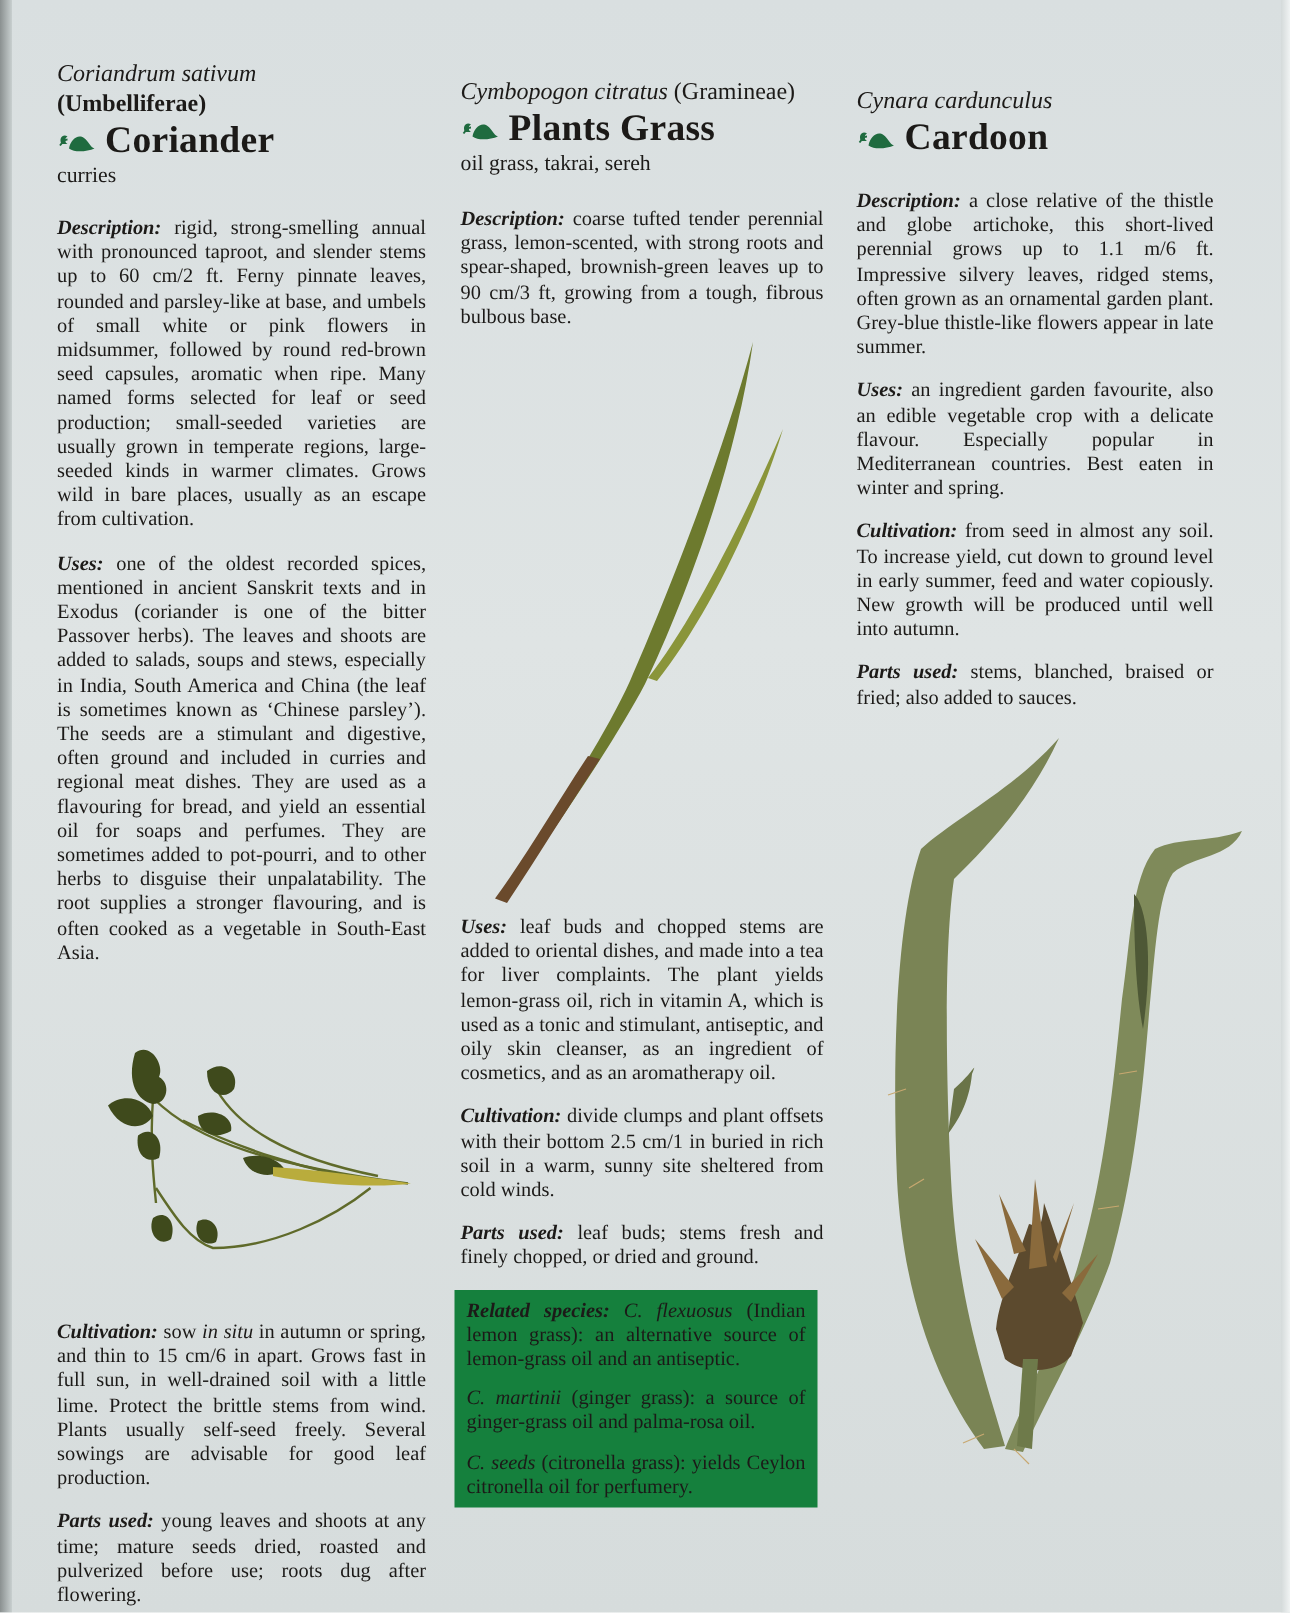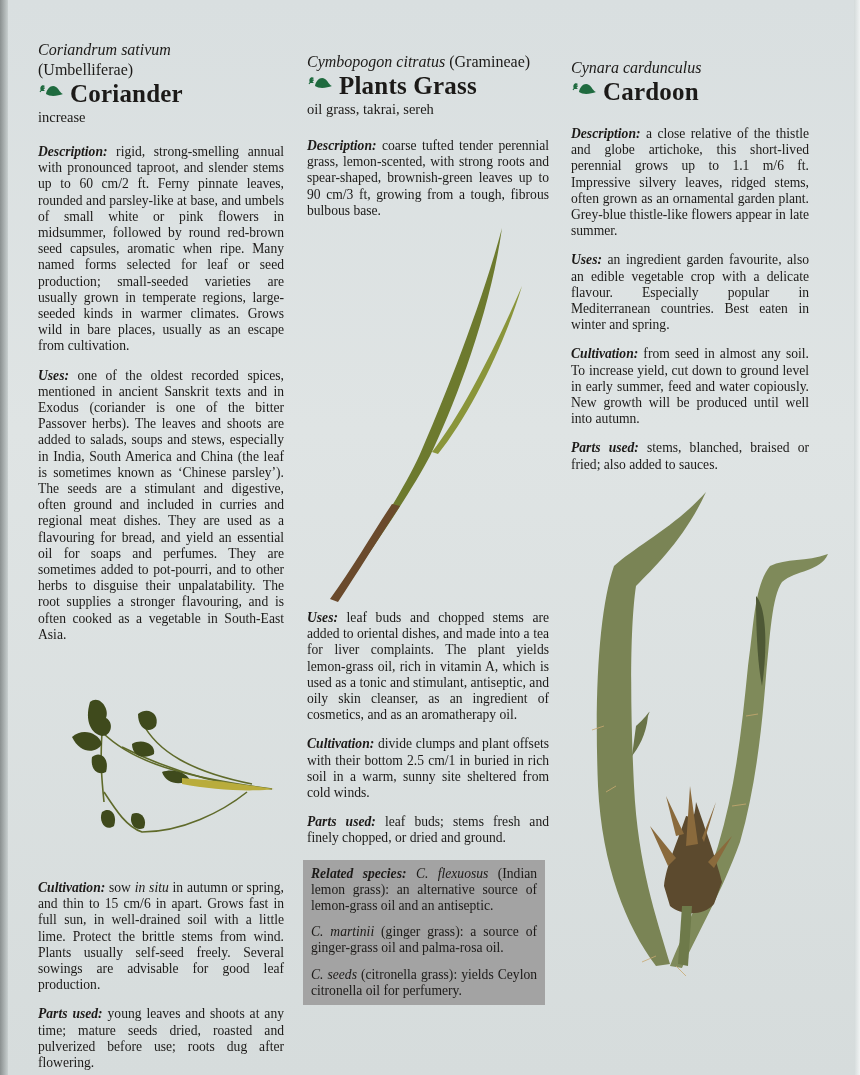--- a/index.html
+++ b/index.html
@@ -17,35 +17,35 @@
   .page-edge-right {
     position: absolute; right: 0; top: 0; width: 6px; height: 1075px;
     background: linear-gradient(90deg, #d4dada 0%, #f0f3f3 100%);
   }
   .col { position: absolute; top: 0; }
   .col-1 { left: 38px; width: 246px; }
   .col-2 { left: 307px; width: 242px; }
   .col-3 { left: 571px; width: 238px; }
 
   .latin { font-style: italic; font-size: 16px; line-height: 20px; margin: 0; }
-  .family { font-size: 16px; line-height: 20px; margin: 0; }
-  .title-row { display: flex; margin: 0; }
+  .family { font-size: 16px; line-height: 20px; margin: 0; font-weight: bold; }
+  .title-row { display: flex; align-items: center; margin: 0; }
   .leaf-icon { width: 26px; height: 18px; margin-right: 6px; flex: none; }
   .title { font-weight: bold; font-size: 25px; line-height: 28px; letter-spacing: 0.2px; }
   .common { font-size: 14.5px; line-height: 18px; margin: 0; }
 
   p.body {
     font-size: 13.6px; line-height: 16.2px; margin: 0 0 13px 0;
     text-align: justify; hyphens: manual;
   }
   .lbl { font-weight: bold; font-style: italic; }
   .it { font-style: italic; }
 
   .related {
-    background: #a3a3a3;
+    background: #15803d;
     padding: 6px 8px 6px 8px;
     width: 226px;
     margin-left: -4px;
   }
   .related p.body { margin-bottom: 10px; }
   .related p.body:last-child { margin-bottom: 0; }
 
   svg.specimen { position: absolute; display: block; }
 </style>
 </head>
@@ -58,21 +58,21 @@
   <div style="height:40px"></div>
   <p class="latin">Coriandrum sativum</p>
   <p class="family">(Umbelliferae)</p>
   <div class="title-row">
     <svg class="leaf-icon" viewBox="0 0 26 18">
       <path d="M3 11 C1 7 4 4 7 6 C5 7 5 10 7 11 Z M8 14 C9 8 14 4 18 7 C21 9 22 13 25 14 C20 16 12 17 8 14 Z" fill="#1f6b3f"></path>
       <path d="M2 12 C4 9 5 8 7 8" stroke="#1f6b3f" stroke-width="1.2" fill="none"></path>
     </svg>
     <span class="title">Coriander</span>
   </div>
-  <p class="common">increase</p>
+  <p class="common">curries</p>
   <div style="height:18px"></div>
 
   <p class="body">
     <span class="lbl">Description:</span>
     <span>rigid, strong-smelling annual with pronounced taproot, and slender stems up to 60 cm/2 ft. Ferny pinnate leaves, rounded and parsley-like at base, and umbels of small white or pink flowers in midsummer, followed by round red-brown seed capsules, aromatic when ripe. Many named forms selected for leaf or seed production; small-seeded varieties are usually grown in temperate regions, large-seeded kinds in warmer climates. Grows wild in bare places, usually as an escape from cultivation.</span>
   </p>
   <p class="body">
     <span class="lbl">Uses:</span>
     <span>one of the oldest recorded spices, mentioned in ancient Sanskrit texts and in Exodus (coriander is one of the bitter Passover herbs). The leaves and shoots are added to salads, soups and stews, especially in India, South America and China (the leaf is sometimes known as ‘Chinese parsley’). The seeds are a stimulant and digestive, often ground and included in curries and regional meat dishes. They are used as a flavouring for bread, and yield an essential oil for soaps and perfumes. They are sometimes added to pot-pourri, and to other herbs to disguise their unpalatability. The root supplies a stronger flavouring, and is often cooked as a vegetable in South-East Asia.</span>
   </p>

